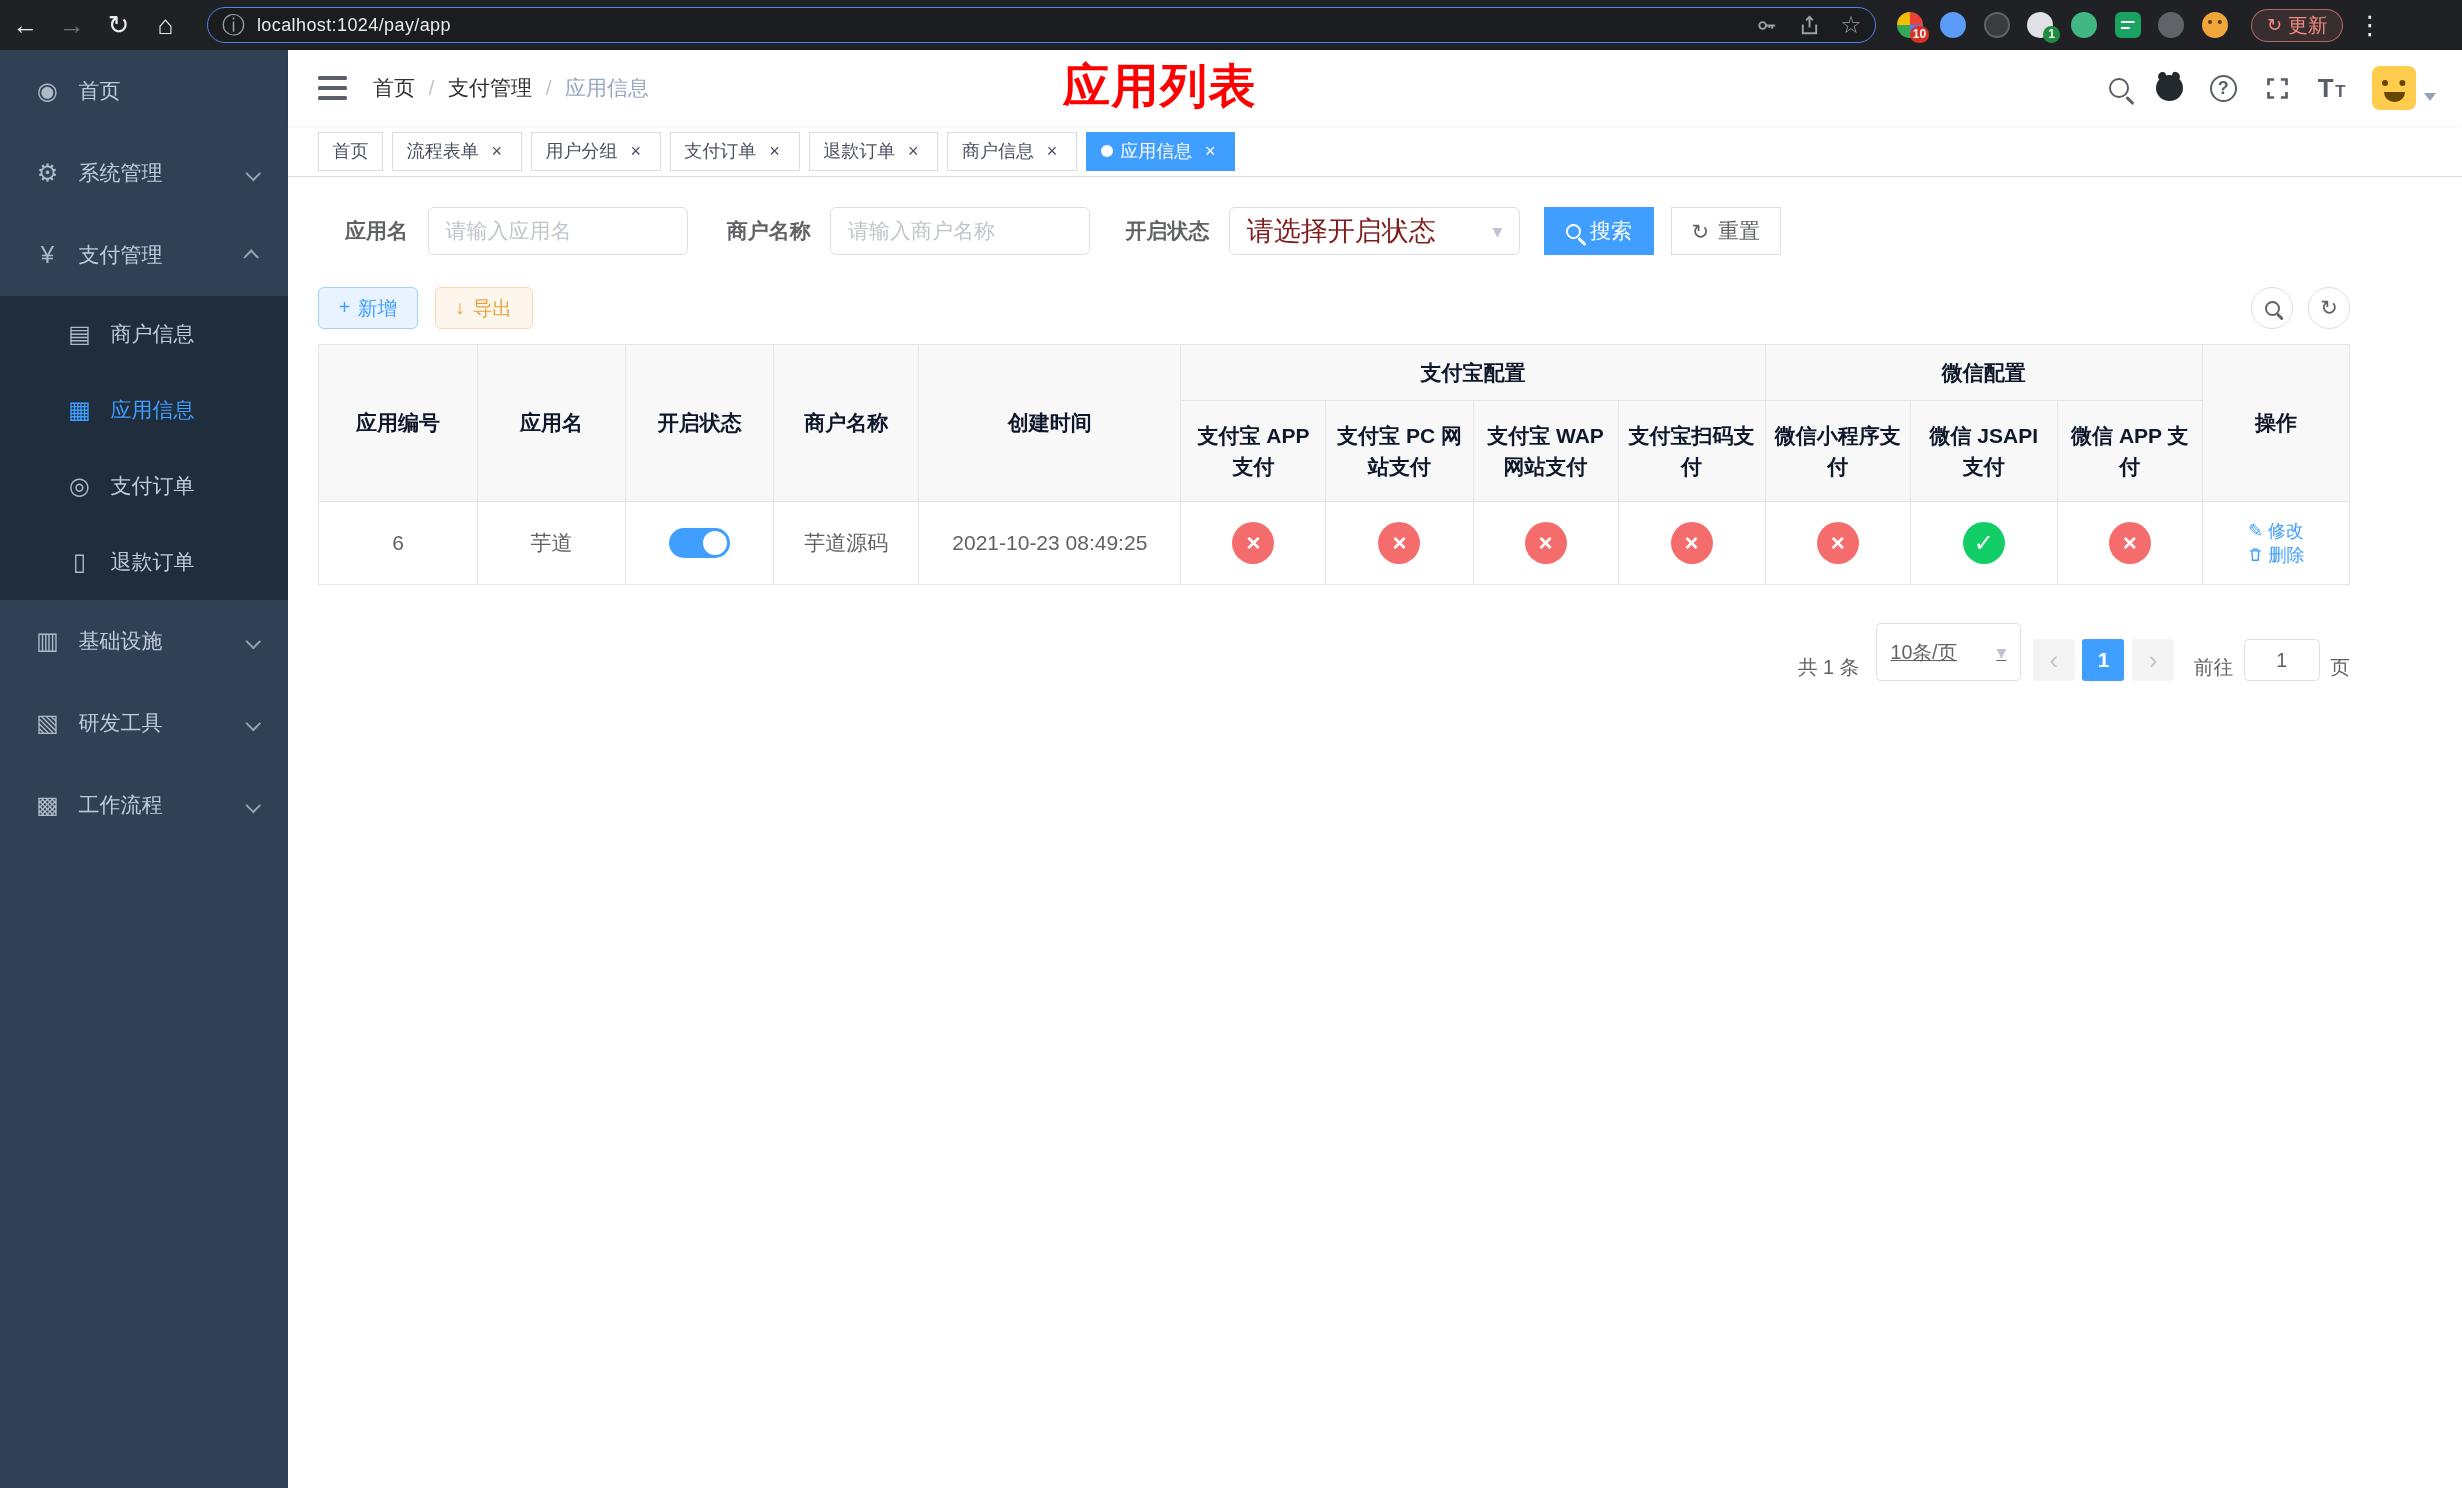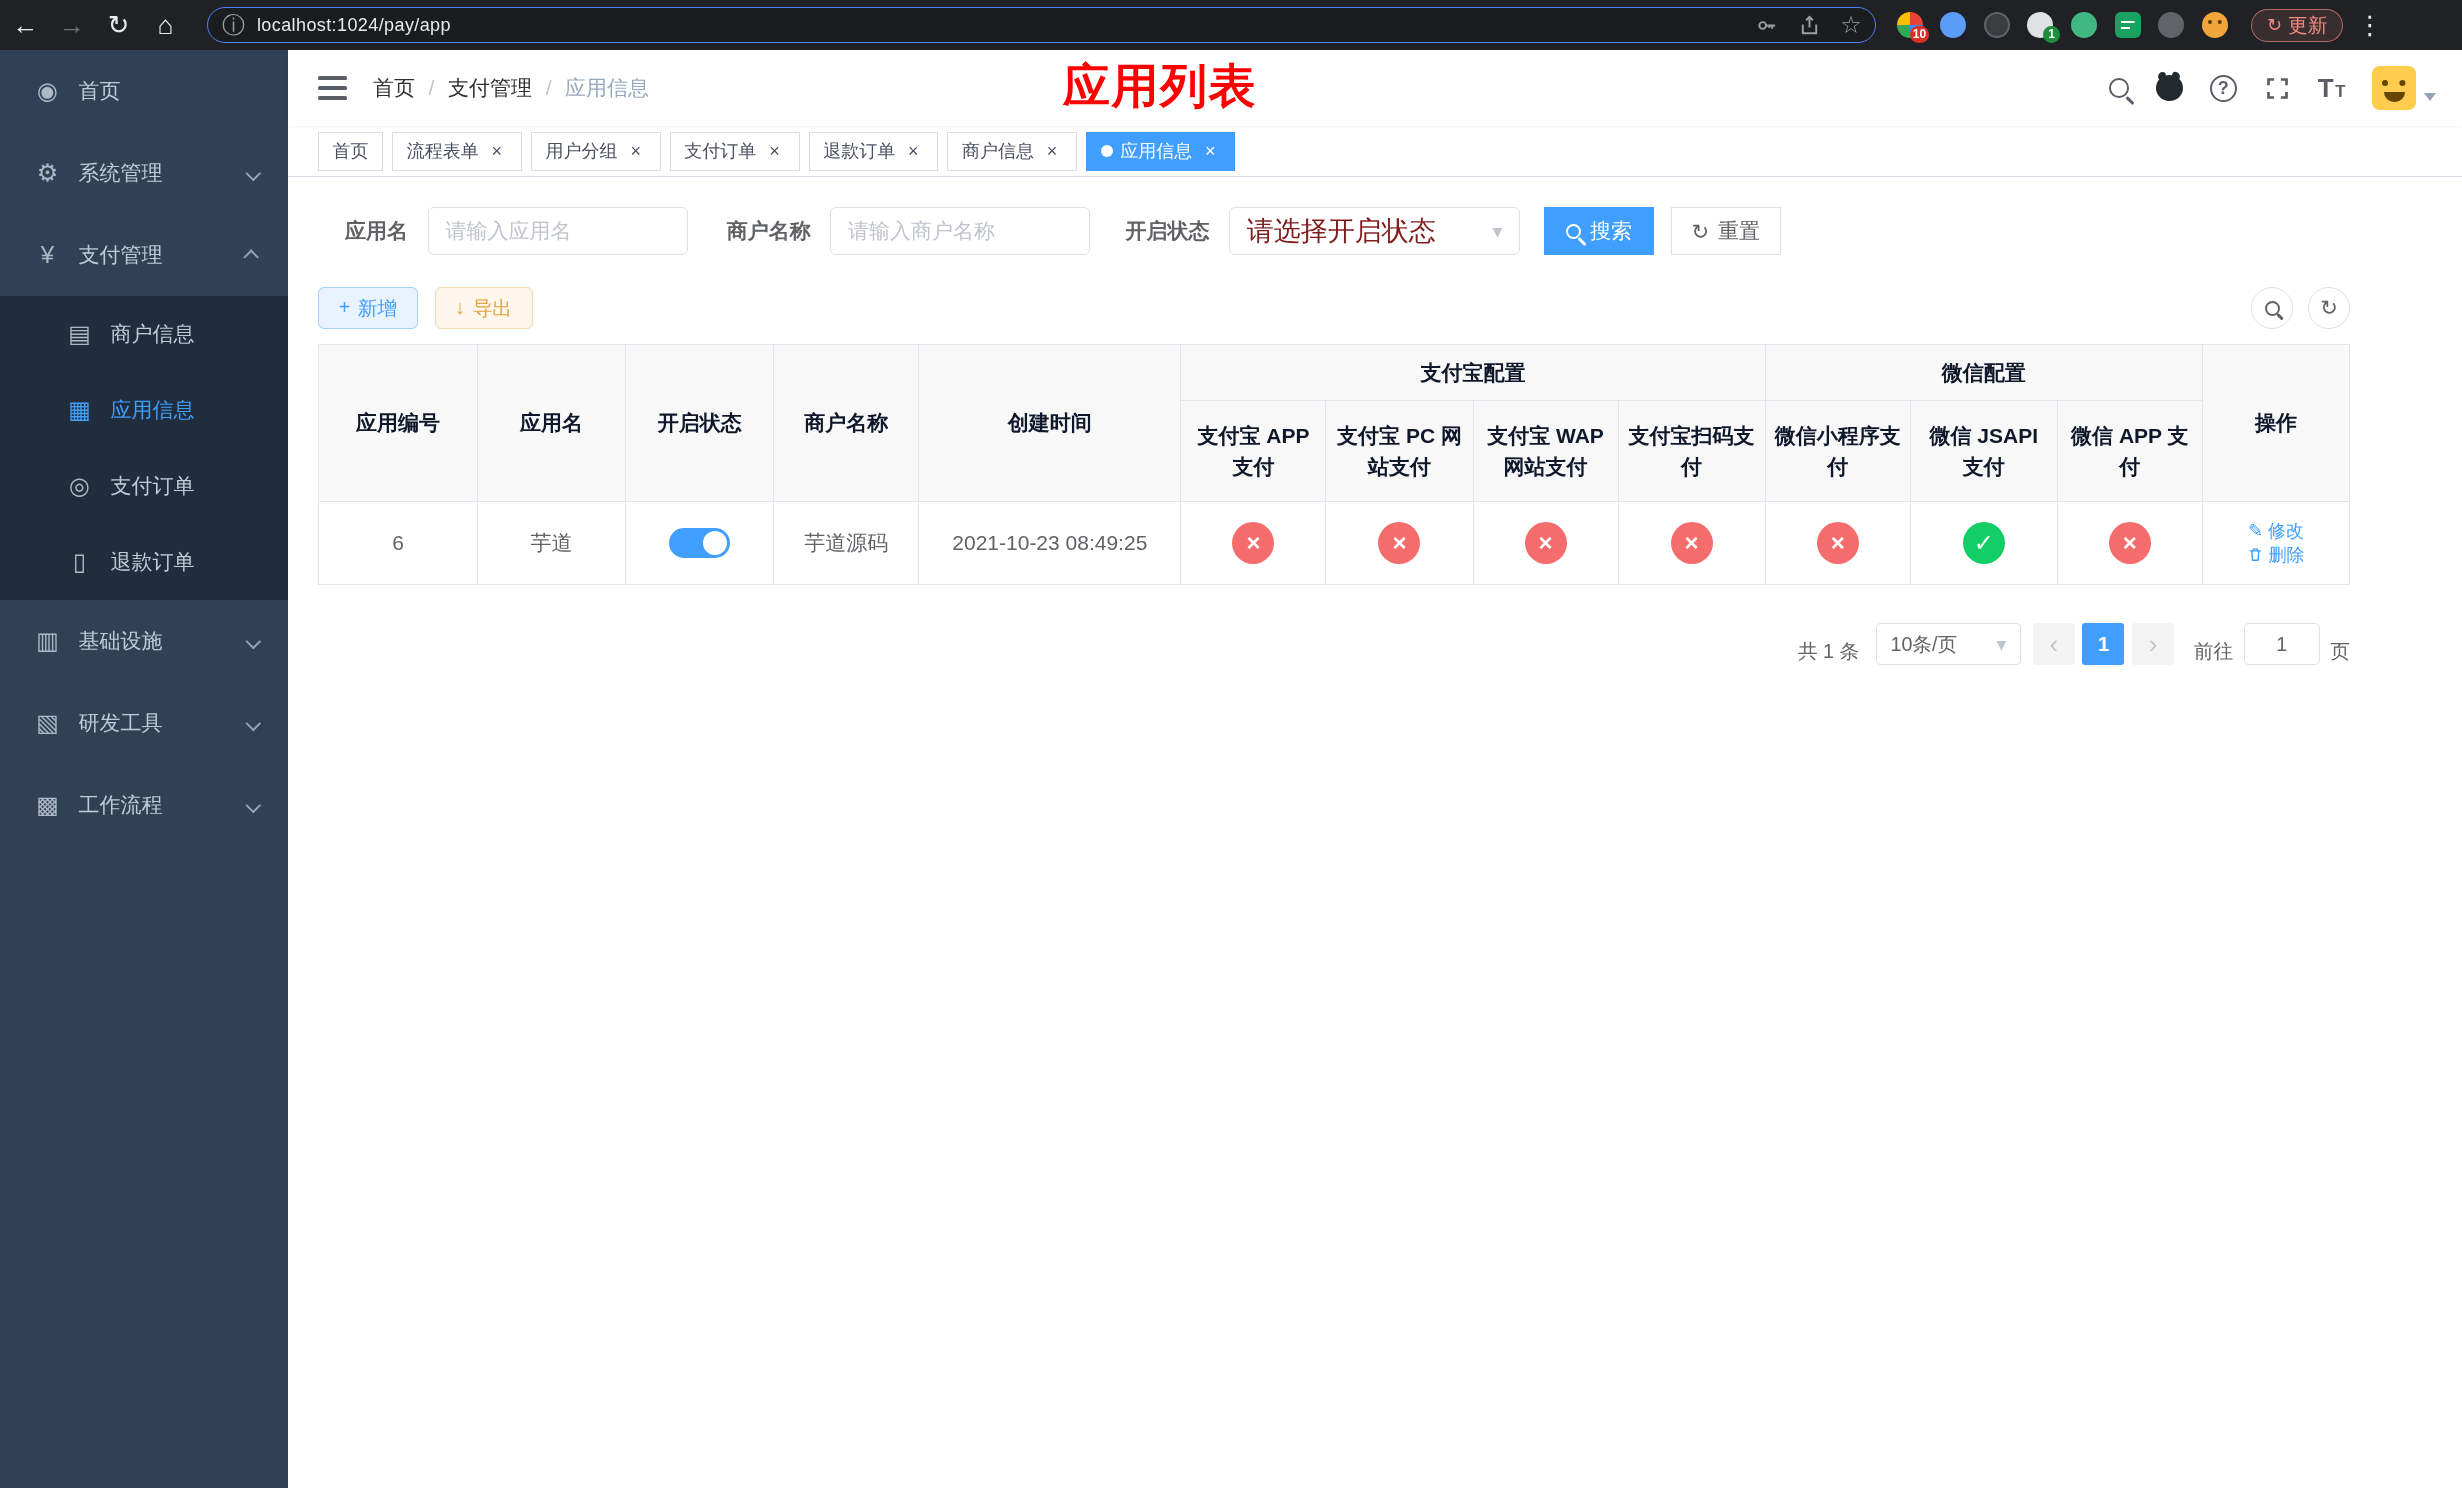--- a/index.html
+++ b/index.html
@@ -162,22 +162,22 @@
   .status-cross { background:#f56c6c; }
   .status-check { background:#13ce66; }
   .op { color:#409eff; font-size:18px; display:inline-flex; align-items:center; gap:4.5px;
     margin:0 7.6px; cursor:pointer; text-decoration:none; white-space:nowrap; }
   .op svg { display:block; }
 
   
   .pagination { width:2032px; display:flex; justify-content:flex-end; align-items:flex-end;
     margin-top:38px; font-size:19.7px; color:#606266; }
   .pg-total { margin-right:16.7px; white-space:nowrap; }
-  .pg-size { width:145px; height:42px; border:0.8px solid #dcdfe6; border-radius:4.5px; display:flex;
-    align-items:center; padding:0 13.6px; cursor:pointer; background:#fff; }
+  .pg-size { width:145px; height:58px; border:0.8px solid #dcdfe6; border-radius:4.5px; display:flex;
+    align-items:center; padding:0 13.6px; cursor:pointer; background:#fff;text-decoration:underline; }
   .pg-btn { width:42px; height:42px; border-radius:3px; background:#f4f4f5; color:#c0c4cc;
     display:flex; align-items:center; justify-content:center; font-size:26px; margin-left:12px; cursor:pointer; }
   .pg-page { width:42px; height:42px; border-radius:3px; background:#409eff; color:#fff; font-weight:700;
     display:flex; align-items:center; justify-content:center; font-size:21px; margin-left:7.6px; cursor:pointer; }
   .pg-btn.next { margin-left:7.6px; }
   .pg-goto { margin-left:19.7px; white-space:nowrap; }
   .pg-input { width:76px; height:42px; border:0.8px solid #dcdfe6; border-radius:4.5px; margin:0 10.6px;
     text-align:center; font-size:19.7px; color:#606266; outline:none;
     font-family:"Liberation Sans","DejaVu Sans",sans-serif; }
   .pg-unit { white-space:nowrap; }

